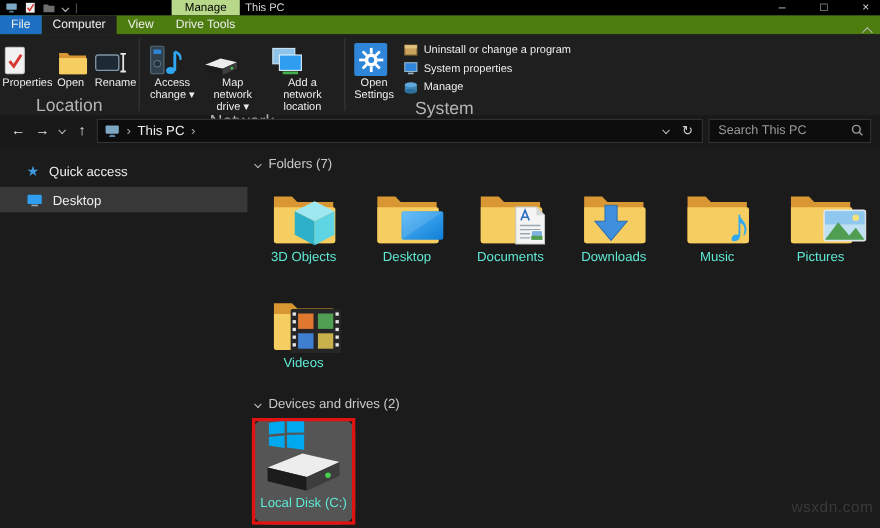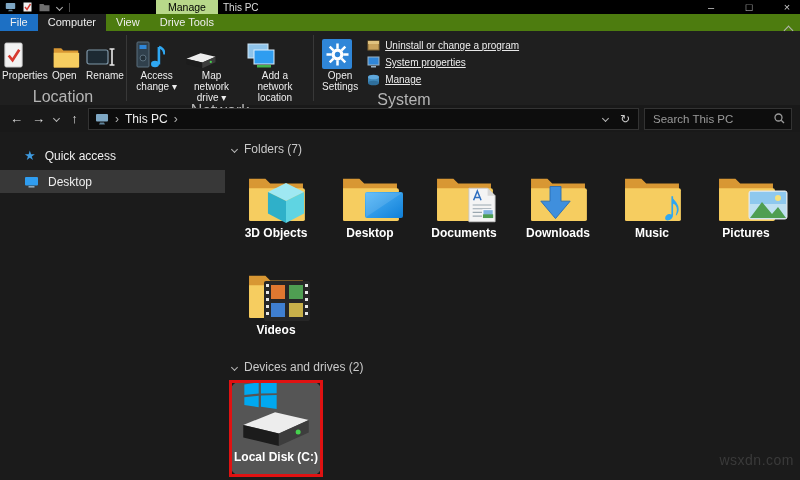--- a/index.html
+++ b/index.html
@@ -27,21 +27,21 @@
   
   .ribbon{height:74px;background:#1f1f1f;display:flex;align-items:stretch;}
   .rgroup{display:flex;flex-direction:column;padding-top:3px;}
   .rbody{flex:1;display:flex;align-items:flex-start;justify-content:center;gap:2px;padding:2px 6px 0 6px;}
   .rlabel{height:15px;text-align:center;font-size:16px;color:#b5b5b5;line-height:14px;}
   .vsep{width:1px;background:#383838;margin:4px 0;}
   .bigbtn{display:flex;flex-direction:column;align-items:flex-start;padding:1px 2px;}
   .bicon{height:32px;display:flex;align-items:flex-end;justify-content:center;padding-bottom:1px;}
   .blabel{font-size:10px;line-height:11px;text-align:center;color:#ededed;}
   .w46{width:46px;} .w58{width:58px;} .w64{width:64px;} .w52{width:52px;} .w44{width:44px;} .w40{width:40px;}
-  .stack{display:flex;flex-direction:column;gap:4px;padding-top:3px;text-decoration:underline;}
+  .stack{display:flex;flex-direction:column;gap:4px;padding-top:3px;}
   .smallbtn{display:flex;align-items:center;gap:5px;height:13px;font-size:10px;color:#ededed;white-space:nowrap;}
   .settings-tile{width:30px;height:30px;background:#2f86d8;border-radius:2px;display:flex;align-items:center;justify-content:center;}
   
   .navrow{height:27px;background:#191919;display:flex;align-items:center;gap:5px;padding:0 8px;box-sizing:border-box;}
   .navbtn{color:#e0e0e0;font-size:13px;width:17px;text-align:center;line-height:22px;}
   .addressbar{flex:1;height:22px;background:#0d0d0d;border:1px solid #333;box-sizing:border-box;
     display:flex;align-items:center;gap:6px;padding:0 6px;font-size:12px;color:#eee;}
   .bc-sep{color:#b0b0b0;font-size:12px;}
   .addr-end{margin-left:auto;display:flex;align-items:center;gap:12px;padding-right:2px;}
   .refresh{font-size:12px;color:#ccc;}
@@ -57,21 +57,21 @@
   .side-item.selected{background:#383838;}
   .star{color:#3f9be0;font-size:13px;line-height:13px;}
   .content{flex:1;padding:8px 0 0 4px;position:relative;}
   .sechead{display:flex;align-items:center;gap:7px;height:18px;font-size:12px;color:#c9c9c9;padding-left:3px;}
   .grid{display:flex;flex-wrap:wrap;width:570px;}
   .tile{width:94px;display:flex;flex-direction:column;align-items:center;position:relative;box-sizing:border-box;}
   .tile.folder{height:97px;}
   .ticon{width:94px;height:66px;position:relative;display:flex;justify-content:center;align-items:flex-end;}
   .fbase{width:62px;height:52px;}
   .ovl{position:absolute;}
-  .tlabel{margin-top:3px;font-size:12px;line-height:13px;color:#ffffff;text-align:center;max-width:90px;font-weight:bold;}
+  .tlabel{margin-top:3px;font-size:12px;line-height:13px;color:#5eead4;text-align:center;max-width:90px;}
   .ovl-cube{right:18px;bottom:0;width:38px;height:42px;}
   .ovl-mon{right:13px;bottom:5px;width:40px;height:28px;}
   .ovl-doc{right:15px;bottom:1px;width:28px;height:36px;}
   .ovl-dl{left:28px;bottom:3px;width:33px;height:36px;}
   .ovl-note{right:16px;bottom:-4px;font-size:44px;line-height:44px;color:#2fa7f2;}
   .ovl-pict{right:5px;bottom:4px;width:40px;height:30px;}
   .ovl-film{right:13px;bottom:0;width:46px;height:40px;}
   
   .drives{display:flex;gap:9px;margin-top:4px;}
   .tile.drive{height:97px;}

